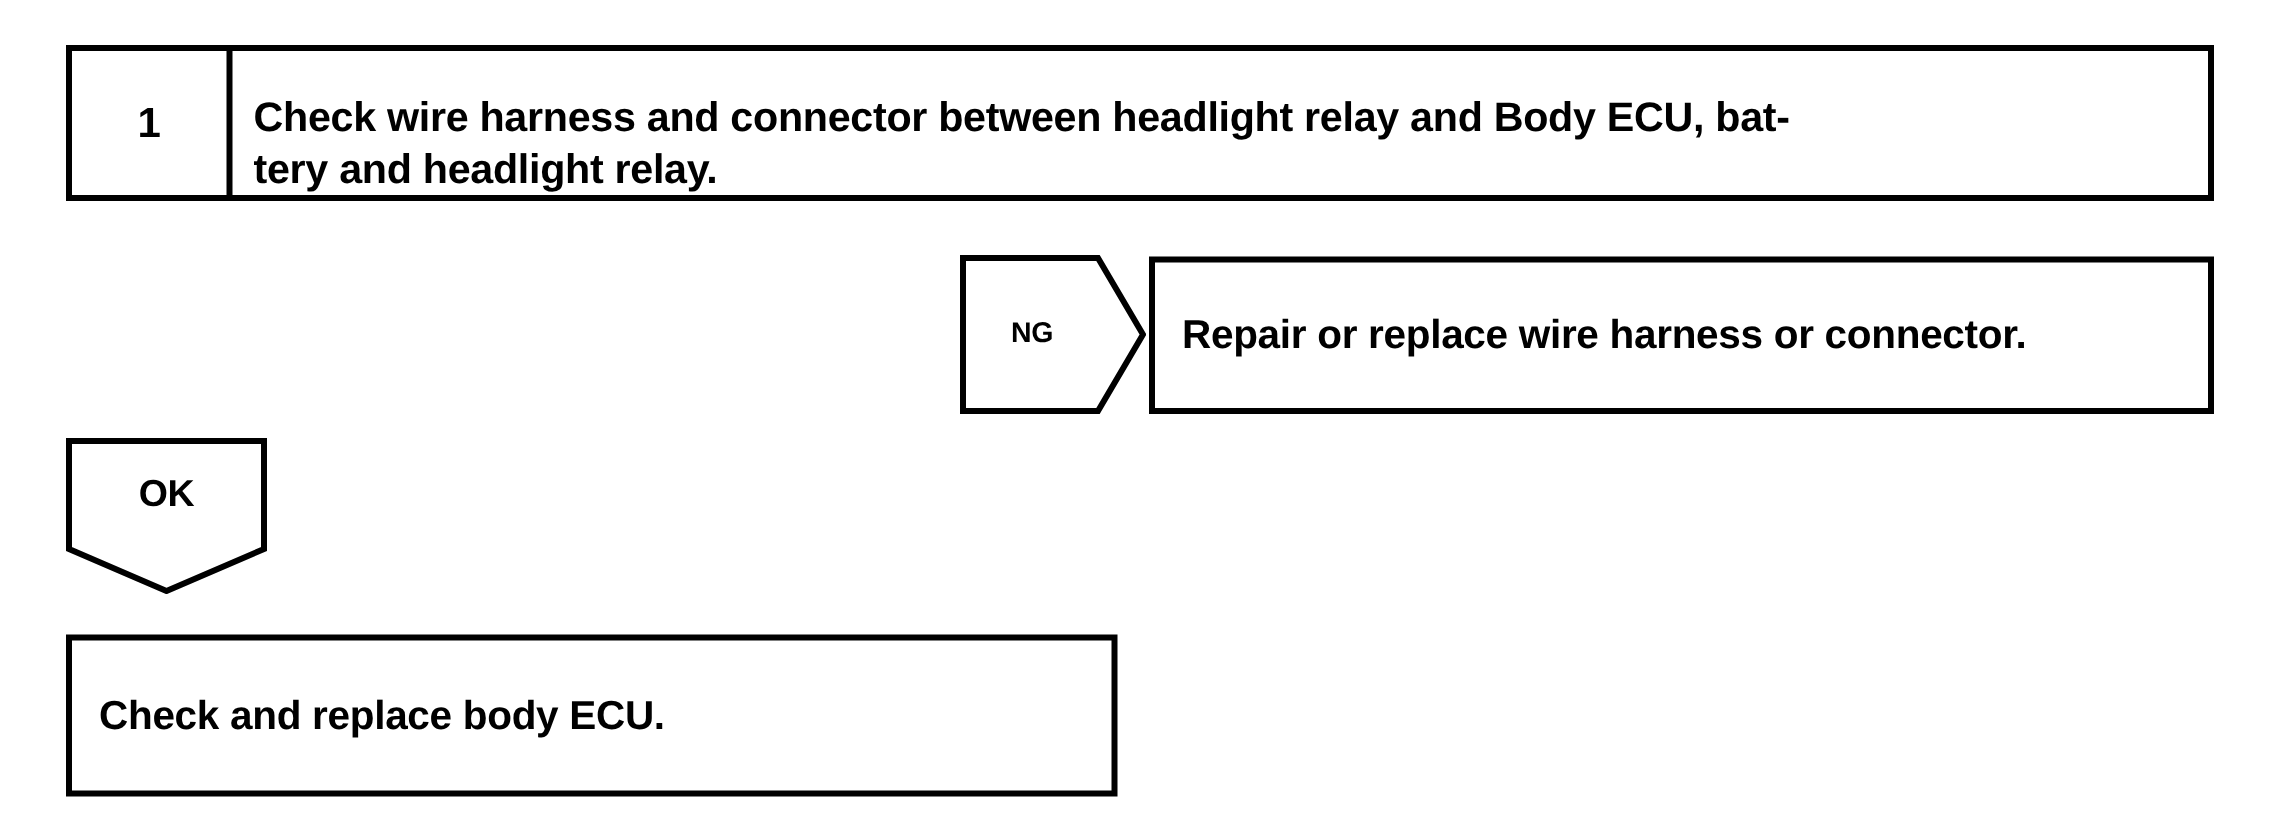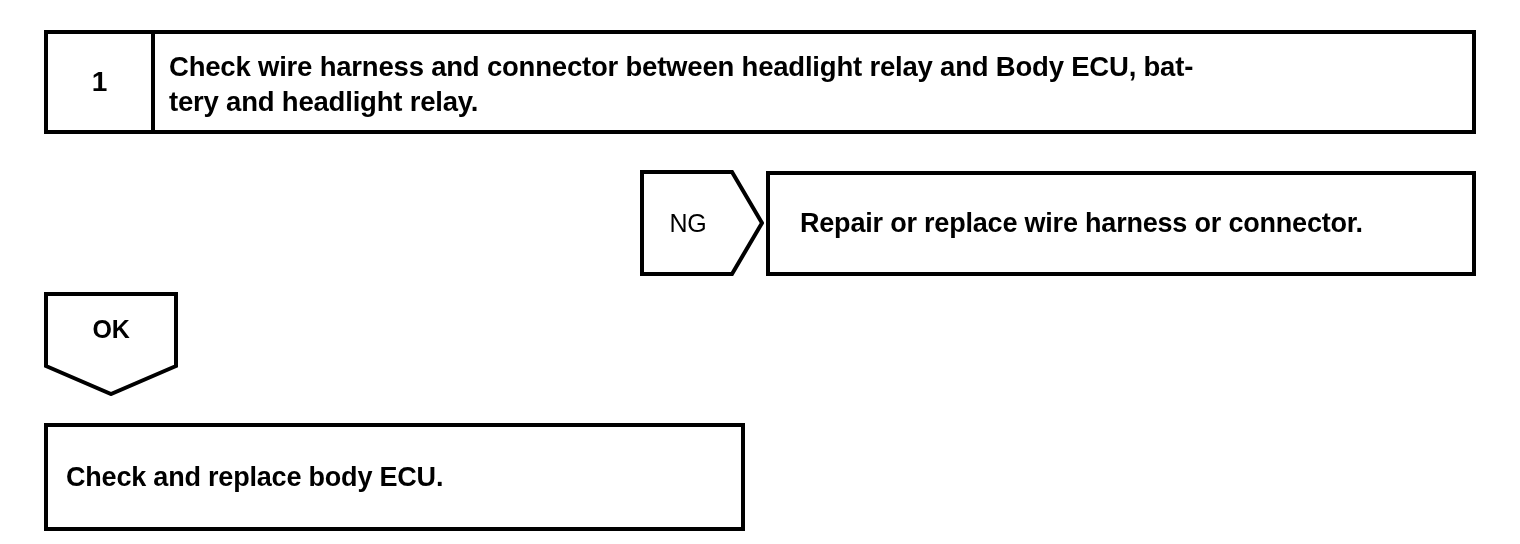--- a/index.html
+++ b/index.html
@@ -46,21 +46,21 @@
     font-weight: bold;
     color: #000000;
     line-height: 1;
     letter-spacing: 0px;
   }
   .step-text-cell {
     box-sizing: border-box;
     flex: 1 1 auto;
     padding: 4px 10px 0 14px;
     display: flex;
-    align-items: center;
+    align-items: flex-end;
   }
   .step-text {
     font-size: 27.5px;
     font-weight: bold;
     color: #000000;
     line-height: 1.28;
     letter-spacing: -0.2px;
     white-space: pre-line;
   }
 
@@ -75,22 +75,22 @@
   }
   #ng-tag .tag-label {
     position: absolute;
     left: 0;
     top: 0;
     width: 96px;
     height: 106px;
     display: flex;
     align-items: center;
     justify-content: center;
-    font-size: 25px;
-    font-weight: normal;
+    font-size: 19px;
+    font-weight: bold;
     color: #000000;
     letter-spacing: -0.3px;
   }
 
   
   #ok-tag {
     position: absolute;
     left: 44px;
     top: 292px;
     width: 134px;
@@ -125,21 +125,20 @@
     border: 4px solid #000000;
     background: #ffffff;
     display: flex;
     align-items: center;
   }
   #repair-box {
     left: 766px;
     top: 171px;
     width: 710px;
     height: 105px;
-    padding-left: 12px;
   }
   #body-ecu-box {
     left: 44px;
     top: 423px;
     width: 701px;
     height: 108px;
   }
   .action-text {
     font-size: 27px;
     font-weight: bold;

